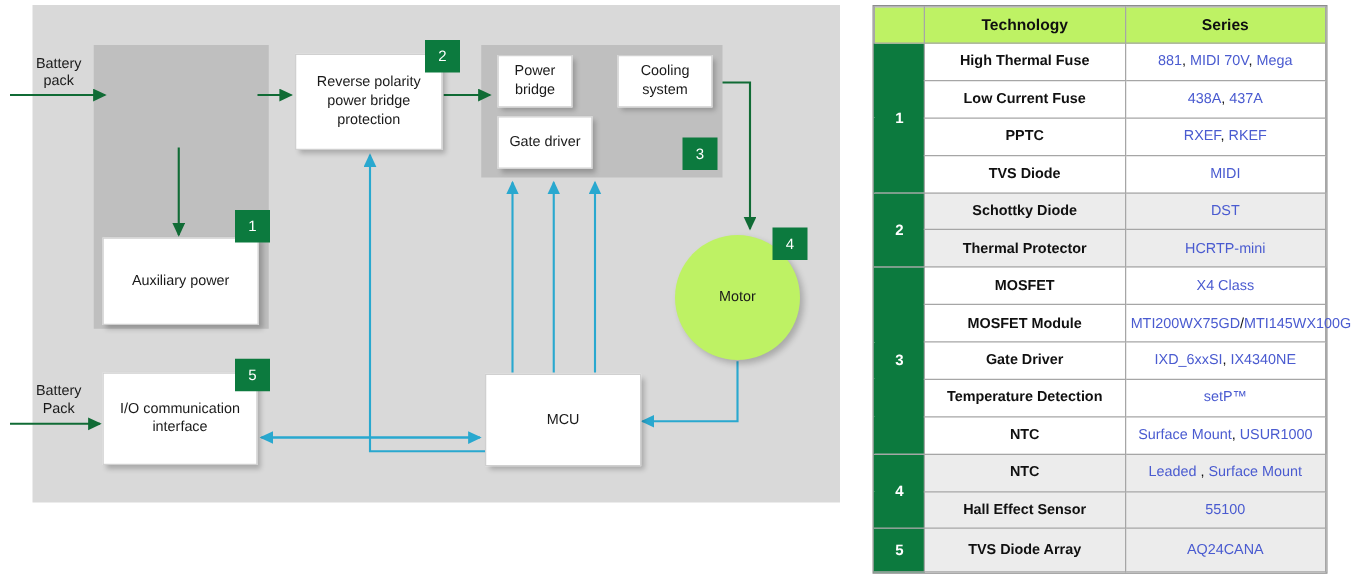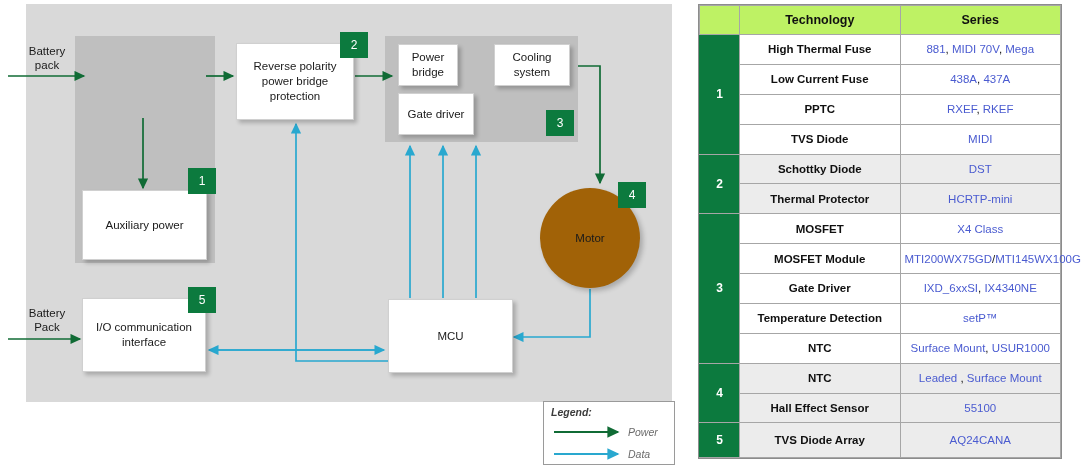--- a/index.html
+++ b/index.html
@@ -14,21 +14,21 @@
 
   .node{
     position:absolute;background:#ffffff;border:1px solid #d0d0d0;
     box-shadow:3px 3px 4px rgba(0,0,0,.22);
     display:flex;align-items:center;justify-content:center;text-align:center;
     font-size:11.5px;color:#1a1a1a;line-height:1.28;box-sizing:border-box;
   }
   .node span{display:block;padding:0 3px;}
 
   .circle-node{
-    position:absolute;background:#a16207;border-radius:50%;
+    position:absolute;background:#bef264;border-radius:50%;
     box-shadow:3px 3px 5px rgba(0,0,0,.22);
     display:flex;align-items:center;justify-content:center;
     font-size:11.5px;color:#1a1a1a;
   }
 
   .badge{
     position:absolute;background:#0c7a3e;color:#ffffff;
     display:flex;align-items:center;justify-content:center;
     font-size:12px;font-weight:400;z-index:6;
   }
@@ -152,37 +152,20 @@
     <div class="badge" style="left:546px;top:110px;width:28px;height:26px;">
       <span>3</span>
     </div>
     <div class="badge" style="left:618px;top:182px;width:28px;height:26px;">
       <span>4</span>
     </div>
     <div class="badge" style="left:188px;top:287px;width:28px;height:26px;">
       <span>5</span>
     </div>
 
-    <div id="legend">
-      <div class="leg-title">Legend:</div>
-      <svg width="132" height="64" style="position:absolute;left:0;top:0;">
-        <defs>
-          <marker id="lg-green" markerWidth="7" markerHeight="7" refX="5.6" refY="3" orient="auto">
-            <path d="M0,0 L6.4,3 L0,6 z" fill="#106b35"></path>
-          </marker>
-          <marker id="lg-blue" markerWidth="7" markerHeight="7" refX="5.6" refY="3" orient="auto">
-            <path d="M0,0 L6.4,3 L0,6 z" fill="#29a8cf"></path>
-          </marker>
-        </defs>
-        <line x1="10" y1="30" x2="74" y2="30" stroke="#106b35" stroke-width="1.9" marker-end="url(#lg-green)"></line>
-        <line x1="10" y1="52" x2="74" y2="52" stroke="#29a8cf" stroke-width="1.9" marker-end="url(#lg-blue)"></line>
-      </svg>
-      <div class="leg-text leg-row1">Power</div>
-      <div class="leg-text leg-row2">Data</div>
-    </div>
   </div>
 
   <div id="table-wrap">
     <table>
       <thead>
         <tr>
           <th class="idx-head"></th>
           <th>Technology</th>
           <th>Series</th>
         </tr>

